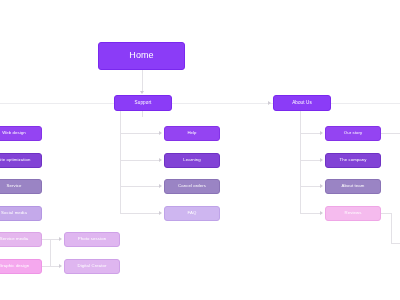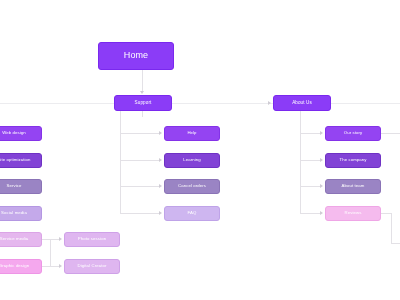--- a/index.html
+++ b/index.html
@@ -112,21 +112,21 @@
   <div class="conn conn-h" style="left: 391px; top: 243px; width: 9px; background: rgb(227, 225, 230);"></div>
 
   <div class="conn conn-h" style="left: 42px; top: 239px; width: 8px; background: rgb(227, 225, 230);"></div>
   <div class="conn conn-h" style="left: 42px; top: 266px; width: 8px; background: rgb(227, 225, 230);"></div>
   <div class="conn conn-v" style="left: 50px; top: 239px; height: 27px; background: rgb(227, 225, 230);"></div>
   <div class="conn conn-h" style="left: 50px; top: 239px; width: 10px; background: rgb(227, 225, 230);"></div>
   <div class="arrow arrow-right" style="left:59px; top:237px;"></div>
   <div class="conn conn-h" style="left: 50px; top: 266px; width: 10px; background: rgb(227, 225, 230);"></div>
   <div class="arrow arrow-right" style="left:59px; top:264px;"></div>
 
-  <div class="node node-home" style="left: 98px; top: 42px; width: 76px; height: 28px; background: rgb(139, 60, 247); border-color: rgb(122, 40, 238); color: rgb(255, 255, 255);">Home</div>
+  <div class="node node-home" style="left: 98px; top: 42px; width: 87px; height: 28px; background: rgb(139, 60, 247); border-color: rgb(122, 40, 238); color: rgb(255, 255, 255);">Home</div>
 
   <div class="node node-lvl1" style="left: 114px; top: 95px; width: 58px; height: 16px; background: rgb(139, 60, 247); border-color: rgb(122, 40, 238); color: rgb(255, 255, 255);">Support</div>
   <div class="node node-lvl1" style="left: 273px; top: 95px; width: 58px; height: 16px; background: rgb(139, 60, 247); border-color: rgb(122, 40, 238); color: rgb(255, 255, 255);">About Us</div>
 
   <div class="node node-lvl2" style="left: 164px; top: 126px; width: 56px; height: 15px; background: rgb(148, 68, 242); border-color: rgb(132, 50, 232); color: rgb(255, 255, 255);">Help</div>
   <div class="node node-lvl2" style="left: 164px; top: 153px; width: 56px; height: 15px; background: rgb(130, 67, 214); border-color: rgb(111, 50, 196); color: rgb(255, 255, 255);">Learning</div>
   <div class="node node-lvl2" style="left: 164px; top: 179px; width: 56px; height: 15px; background: rgb(154, 132, 196); border-color: rgb(138, 115, 182); color: rgb(255, 255, 255);">Cancel orders</div>
   <div class="node node-lvl2" style="left: 164px; top: 206px; width: 56px; height: 15px; background: rgb(206, 182, 240); border-color: rgb(191, 163, 232); color: rgb(255, 255, 255);">FAQ</div>
 
   <div class="node node-lvl2" style="left: 325px; top: 126px; width: 56px; height: 15px; background: rgb(148, 68, 242); border-color: rgb(132, 50, 232); color: rgb(255, 255, 255);">Our story</div>

